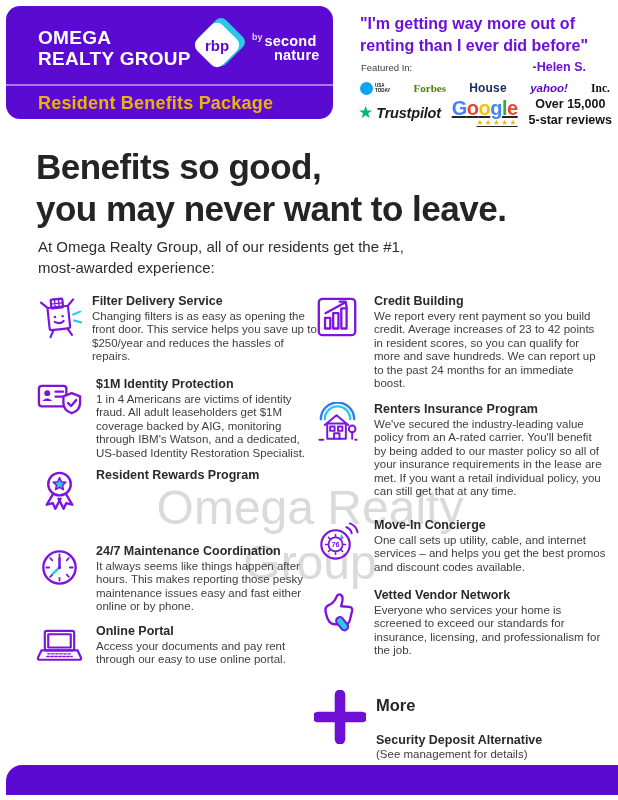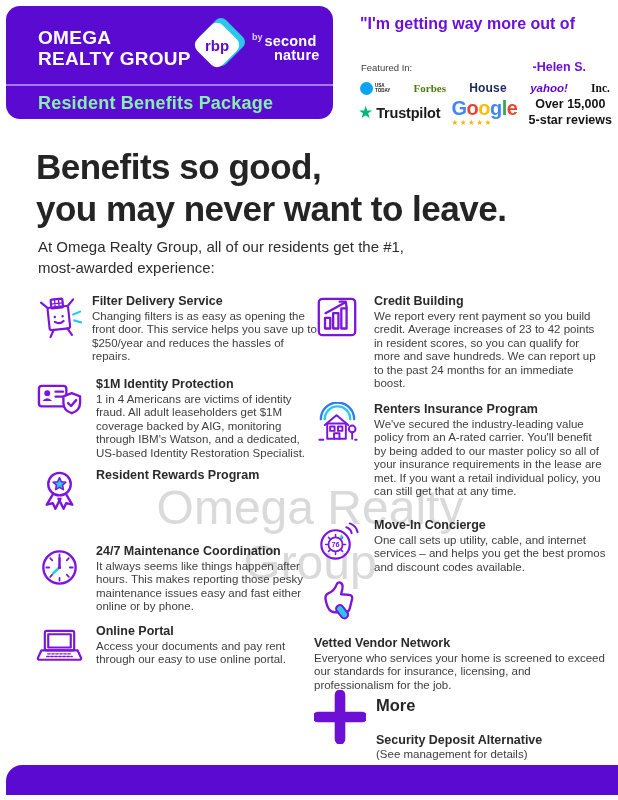--- a/index.html
+++ b/index.html
@@ -11,38 +11,38 @@
   .rbp-logo{position:absolute;left:183px;top:10px;width:58px;height:58px;}
   .rbp-teal{position:absolute;left:13px;top:7px;width:38px;height:38px;background:#2bc7e8;transform:rotate(45deg);border-radius:7px;}
   .rbp-white{position:absolute;left:10px;top:11px;width:36px;height:36px;background:#fff;transform:rotate(45deg);border-radius:8px;}
   .rbp-text{position:absolute;left:10px;top:11px;width:36px;height:36px;display:flex;align-items:center;justify-content:center;
             color:#5b0bd1;font-weight:800;font-size:15px;}
   .by-second{position:absolute;left:246px;top:27px;color:#fff;line-height:1.0;}
   .by-label{font-size:9px;opacity:.8;vertical-align:6px;margin-right:2px;font-weight:600;text-align:right;}
   .sn1{font-size:14.5px;font-weight:800;letter-spacing:.2px;}
   .sn2{display:block;font-size:14.5px;font-weight:800;margin-left:22px;margin-top:-1px;letter-spacing:.2px;}
   .header-divider{position:absolute;left:0;top:78px;width:100%;height:1.5px;background:rgba(255,255,255,.45);}
-  .banner{position:absolute;left:32px;top:87px;font-size:18px;font-weight:800;color:#86efac;letter-spacing:.2px;text-align:center;}
+  .banner{position:absolute;left:32px;top:87px;font-size:18px;font-weight:800;color:#eab308;letter-spacing:.2px;text-align:center;}
   
   .quote{position:absolute;left:360px;top:13px;width:254px;color:#6c10da;font-size:16px;font-weight:800;line-height:1.4;z-index:2;}
   .attribution{position:absolute;left:360px;top:60px;width:226px;text-align:right;color:#6c10da;font-size:12.5px;font-weight:800;z-index:2;}
   .featured-label{position:absolute;left:361px;top:62px;font-size:9.5px;color:#3d3d3d;z-index:2;text-align:right;}
   .logo-row{position:absolute;left:360px;top:81px;width:250px;display:flex;align-items:center;justify-content:space-between;z-index:2;}
   .usatoday{display:flex;align-items:center;gap:2px;}
   .usat-circle{width:13px;height:13px;border-radius:50%;background:#0aa4f4;}
   .usat-text{font-size:4.5px;font-weight:800;line-height:1.15;color:#111;}
   .forbes{font-family:"Liberation Serif","DejaVu Serif",serif;font-weight:700;font-size:11px;color:#4d7c0f;}
   .house{font-weight:800;font-size:12px;color:#1c2a5e;letter-spacing:.2px;}
   .yahoo{font-weight:800;font-style:italic;font-size:11.5px;color:#5f01d1;}
   .inc{font-family:"Liberation Serif","DejaVu Serif",serif;font-weight:800;font-size:11.5px;color:#111;}
   .reviews-row{position:absolute;left:358px;top:97px;width:254px;display:flex;align-items:center;justify-content:space-between;z-index:2;}
   .trustpilot{display:flex;align-items:center;gap:3px;}
   .tp-star{color:#00b67a;font-size:17px;line-height:1;}
-  .tp-text{font-size:14.5px;font-weight:700;color:#1b1b1b;letter-spacing:-.2px;}
-  .google-block{text-align:left;line-height:1;}
+  .tp-text{font-size:14.5px;font-weight:700;color:#1b1b1b;letter-spacing:-.2px;font-style:italic;}
+  .google-block{text-align:right;line-height:1;text-decoration:underline;}
   .google-word{font-size:20px;font-weight:700;letter-spacing:-.5px;}
   .g-b{color:#4285F4;} .g-r{color:#EA4335;} .g-y{color:#FBBC05;} .g-g{color:#34A853;}
   .google-stars{font-size:7.5px;color:#f5b50a;letter-spacing:1.5px;margin-top:1px;}
   .review-summary{font-size:12.5px;font-weight:800;color:#141414;text-align:center;line-height:1.25;}
   
   .hero-title{position:absolute;left:36px;top:146px;font-size:35px;font-weight:800;color:#242424;line-height:1.2;letter-spacing:-.5px;z-index:2;}
   .hero-sub{position:absolute;left:38px;top:236px;font-size:15px;color:#2d2d2d;line-height:1.4;z-index:2;}
   
   .watermark{position:absolute;left:25px;top:480px;width:570px;text-align:center;color:#dadada;font-size:48px;
              line-height:1.15;z-index:0;pointer-events:none;}
@@ -86,20 +86,21 @@
     <div class="by-second">
       <span class="by-label">by</span><span class="sn1">second</span>
       <span class="sn2">nature</span>
     </div>
     <div class="header-divider"></div>
     <div class="banner">Resident Benefits Package</div>
   </div>
 
   <div class="quote">
     <div>"I'm getting way more out of</div>
+    <div>renting than I ever did before"</div>
   </div>
   <div class="attribution">-Helen S.</div>
 
   <div class="featured-label">Featured In:</div>
   <div class="logo-row">
     <div class="usatoday">
       <div class="usat-circle"></div>
       <div class="usat-text">
         <div>USA</div>
         <div>TODAY</div>
@@ -282,21 +283,21 @@
         <path d="M28 16.6 q2.6 3.2 0 4.9 q-2.6 -1.7 0 -4.9" fill="#25c9ea"></path>
         <text x="22" y="29.8" text-anchor="middle" font-size="7.5" font-weight="bold" fill="#7d14dd" font-family="Liberation Sans, sans-serif">76</text>
       </svg>
     </div>
     <div class="btext">
       <div class="btitle">Move-In Concierge</div>
       <div class="bdesc">One call sets up utility, cable, and internet services – and helps you get the best promos and discount codes available.</div>
     </div>
   </div>
 
-  <div class="benefit right" style="top:576px;flex-direction:column;">
+  <div class="benefit right" style="top:588px;">
     <div class="bicon">
       <svg width="47" height="47" viewBox="0 0 48 48">
         <path d="M12.5 27 q-2.5 -7.5 2.5 -9.5 q5.5 -2.2 8 -8.5 q1.2 -3.2 3.8 -2.2 q3.2 1.3 2.2 6.2 l-1.3 5.6 l8.2 .6 q3.8 .5 3 4.2 l-2.3 9.6 q-1.2 4.6 -6 4.4 l-9.5 -.4 q-6.5 -.3 -8.6 -10 z" fill="none" stroke="#7d14dd" stroke-width="2.4" stroke-linecap="round" stroke-linejoin="round"></path>
         <rect x="25" y="29" width="7.5" height="15" rx="3.4" transform="rotate(-38 28.7 36.5)" fill="#25c9ea" stroke="#7d14dd" stroke-width="2"></rect>
       </svg>
     </div>
     <div class="btext">
       <div class="btitle">Vetted Vendor Network</div>
       <div class="bdesc">Everyone who services your home is screened to exceed our standards for insurance, licensing, and professionalism for the job.</div>
     </div>

